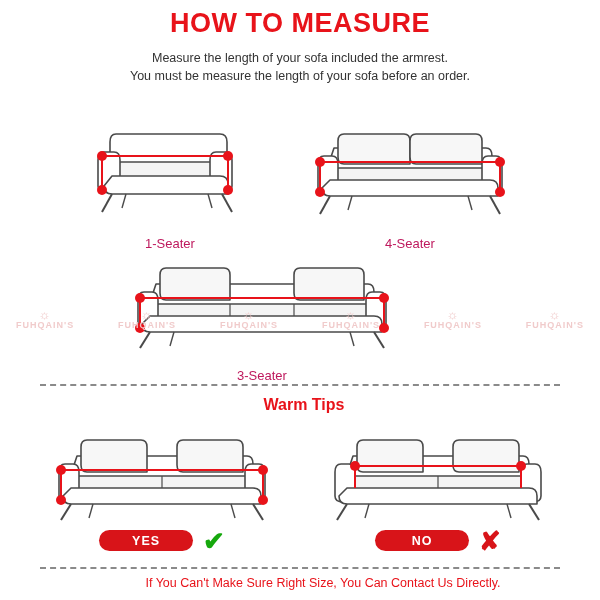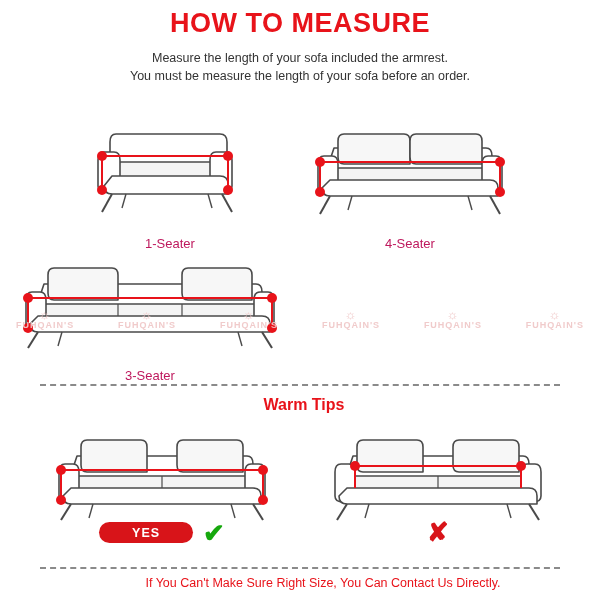--- a/index.html
+++ b/index.html
@@ -64,20 +64,21 @@
     position: relative;
   }
 
   .row-3 {
     position: absolute;
     top: 244px;
     left: 0;
     width: 524px;
     height: 125px;
     display: flex;
+    justify-content: center;
   }
 
   
   .watermark-band {
     position: absolute;
     top: 292px;
     left: 0;
     width: 600px;
     height: 40px;
     display: flex;
@@ -147,21 +148,21 @@
     justify-content: center;
     letter-spacing: 1px;
   }
   .badge.yes { background: #d81419; }
   .badge.no  { background: #d81419; }
   .badge-row {
     display: flex;
     align-items: center;
     justify-content: center;
     gap: 10px;
-    margin-top: 0;
+    margin-top: 8px;
   }
   .mark {
     font-size: 26px;
     font-weight: bold;
     line-height: 20px;
   }
   .mark.tick { color: #16a80d; }
   .mark.cross { color: #d81419; }
 
   
@@ -404,20 +405,21 @@
             <path d="M42 44 L42 66"></path>
             <path d="M208 44 L208 66"></path>
           </g>
           <g fill="#e8131a">
             <circle cx="42" cy="44" r="5"></circle>
             <circle cx="208" cy="44" r="5"></circle>
           </g>
         </svg>
       </div>
       <div class="badge-row">
+        <div class="badge no">NO</div>
         <div class="mark cross">✘</div>
       </div>
     </div>
   </div>
 
   <div class="dashed dash-2"></div>
 
   <div class="footer">If You Can't Make Sure Right Size, You Can Contact Us Directly.</div>
 
 </div>

